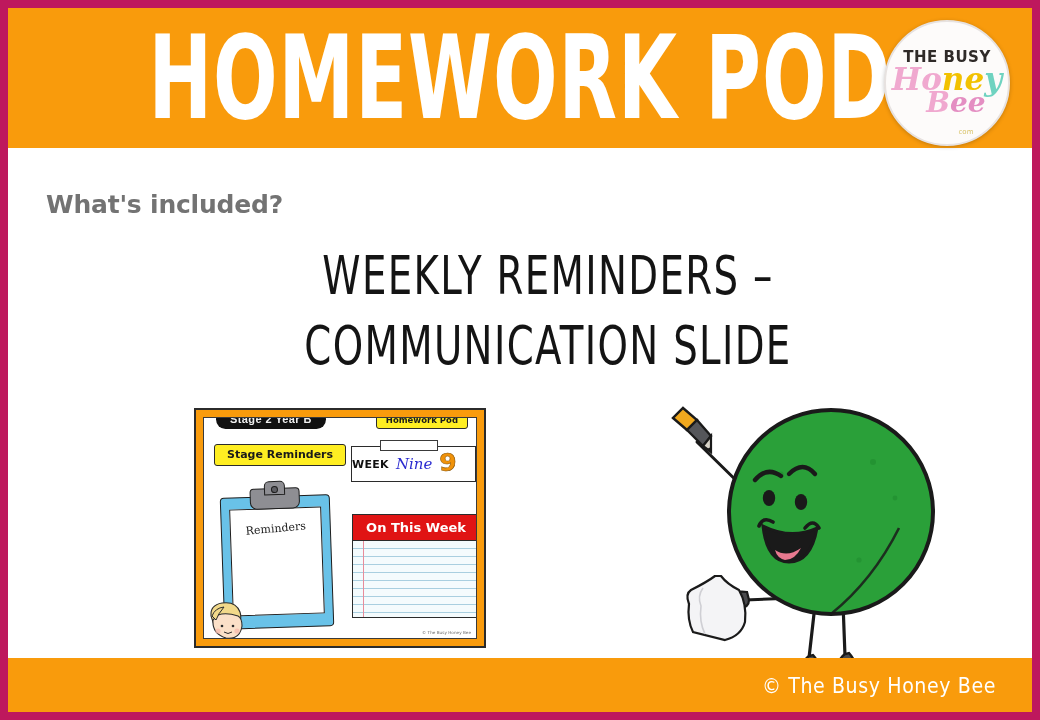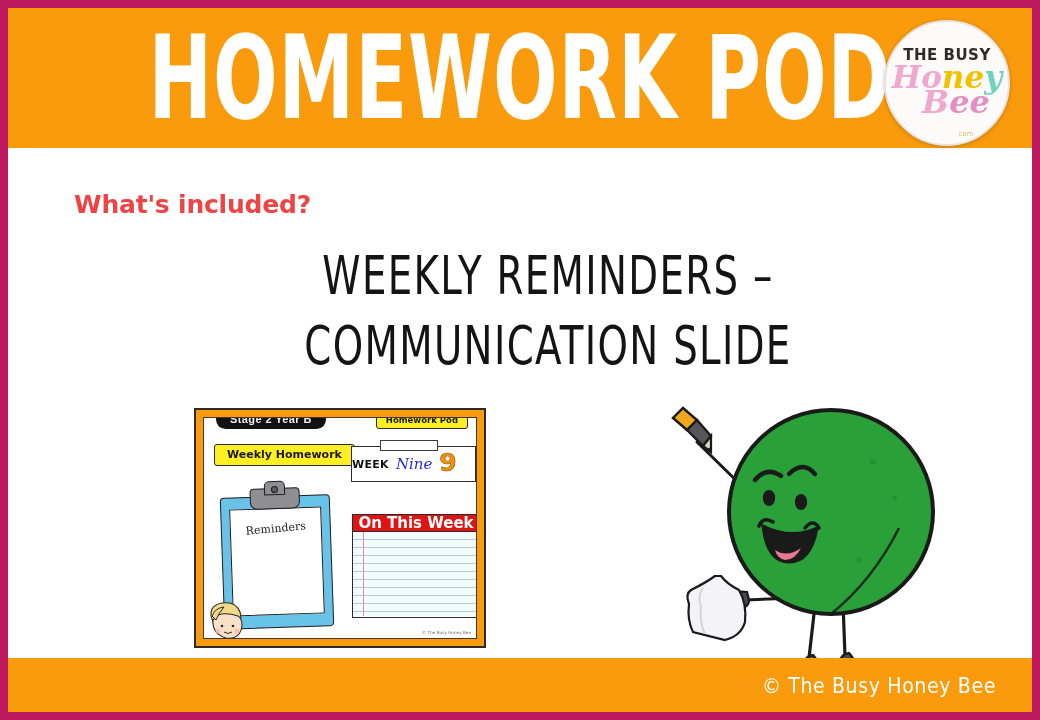--- a/index.html
+++ b/index.html
@@ -84,21 +84,21 @@
   .logo-honey span:nth-child(1) { color: #f0a8cf; }
   .logo-honey span:nth-child(2) { color: #f0a8cf; }
   .logo-honey span:nth-child(3) { color: #f2c100; }
   .logo-honey span:nth-child(4) { color: #f2c100; }
   .logo-honey span:nth-child(5) { color: #6fd3c0; }
   .logo-honey span:nth-child(6) { color: #c9a3de; }
   .logo-bee {
     font-family: "DejaVu Serif", serif;
     font-style: italic;
     font-weight: bold;
-    font-size: 32px;
+    font-size: 28px;
     line-height: 0.9;
     margin-top: -4px;
     margin-left: 18px;
   }
   .logo-bee span:nth-child(1) { color: #f0a8cf; }
   .logo-bee span:nth-child(2) { color: #e48ec2; }
   .logo-bee span:nth-child(3) { color: #e48ec2; }
   .logo-sub {
     font-family: "DejaVu Sans", sans-serif;
     font-size: 7px;
@@ -108,23 +108,22 @@
   }
 
   
   .whats-included {
     position: absolute;
     left: 38px;
     top: 182px;
     font-family: "DejaVu Sans", sans-serif;
     font-weight: bold;
     font-size: 25px;
-    color: #ef4444;
+    color: #737373;
     letter-spacing: -0.2px;
-    margin-left: 28px;
   }
 
   .main-heading {
     position: absolute;
     left: 220px;
     top: 232px;
     width: 640px;
     text-align: center;
     color: #141414;
     font-family: "DejaVu Sans", sans-serif;
@@ -329,26 +328,26 @@
     position: absolute;
     left: 148px;
     top: 96px;
     width: 128px;
     height: 104px;
     border: 1.5px solid #2b2b2b;
     background: #ffffff;
     overflow: hidden;
   }
   .otw-head {
-    height: 17px;
+    height: 26px;
     background: #e01414;
     color: #ffffff;
     font-family: "DejaVu Sans", sans-serif;
     font-weight: bold;
-    font-size: 15px;
+    font-size: 13px;
     display: flex;
     align-items: center;
     justify-content: center;
     border-bottom: 1.4px solid #2b2b2b;
   }
   .otw-body {
     position: relative;
     height: calc(100% - 18px);
     background:
       repeating-linear-gradient(
@@ -426,21 +425,21 @@
     <span class="line">WEEKLY REMINDERS –</span>
     <span class="line">COMMUNICATION SLIDE</span>
   </div>
 
   <div class="preview">
     <div class="preview-inner">
 
       <div class="stage-pill">Stage 2 Year B</div>
       <div class="homework-tab">Homework Pod</div>
 
-      <div class="weekly-box">Weekly Homework</div>
+      <div class="weekly-box">Stage Reminders</div>
 
       <div class="week-banner">
         <div class="week-banner-tag"></div>
         <span class="week-label">WEEK</span>
         <span class="week-word">Nine</span>
         <span class="week-num">9</span>
       </div>
 
       <div class="clipboard">
         <div class="clipboard-board"></div>

